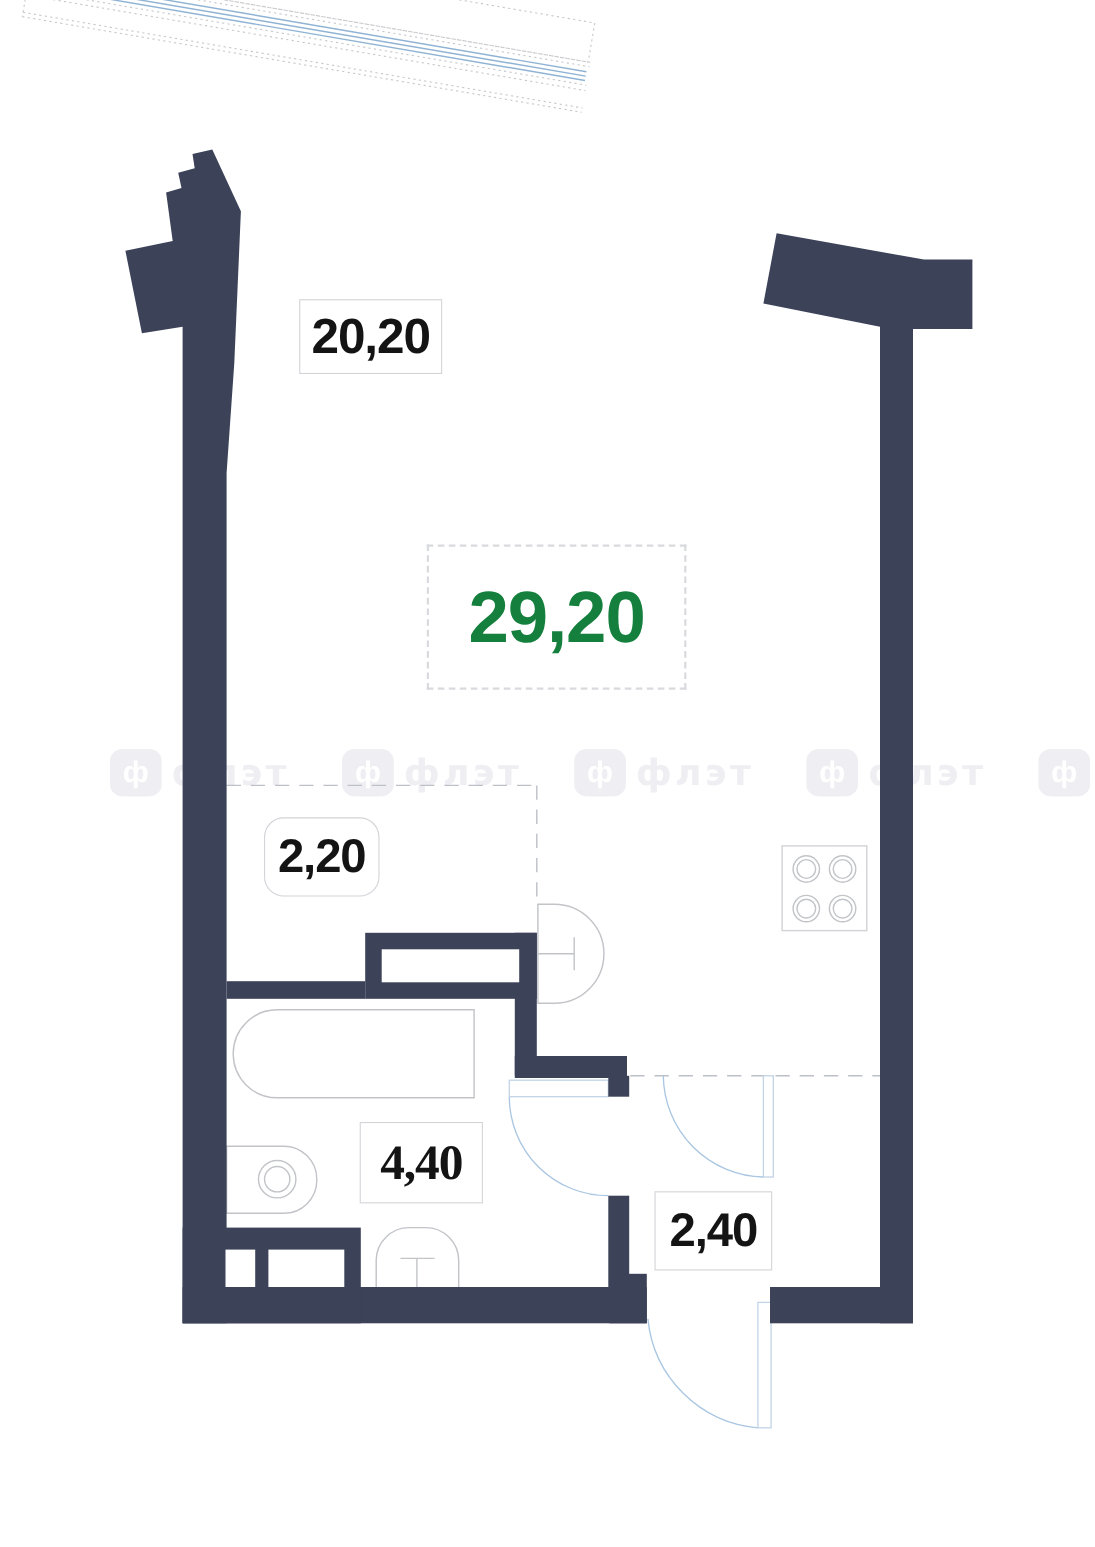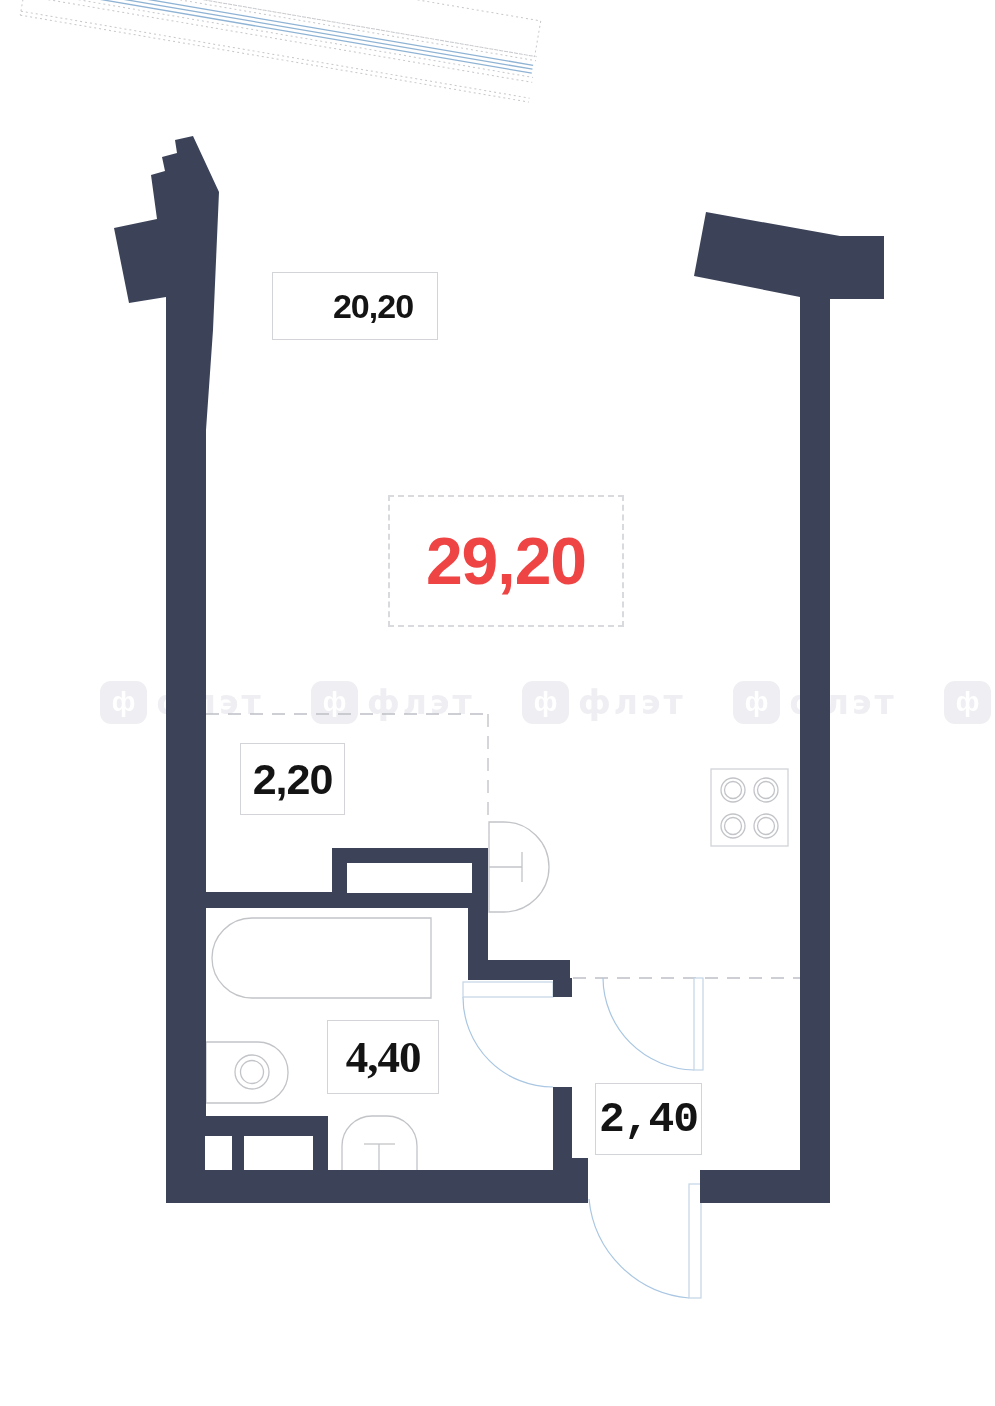--- a/index.html
+++ b/index.html
@@ -9,25 +9,25 @@
   
   .wm{position:absolute;top:680px;height:44px;display:flex;align-items:center;gap:9px;z-index:0;}
   .wm-logo{width:47px;height:43px;background:#efeff3;border-radius:11px;color:#ffffff;
            font-weight:bold;font-size:27px;display:flex;align-items:center;justify-content:center;}
   .wm-text{font-size:33px;font-weight:bold;color:#efeff3;letter-spacing:3px;
            font-family:"DejaVu Sans",sans-serif;}
   
   .area-label{position:absolute;z-index:2;background:#ffffff;border:1.5px solid #d3d4d8;
               display:flex;align-items:center;justify-content:center;font-weight:bold;
               color:#141414;letter-spacing:-1px;}
-  #lbl-living  {left:272px;top:272px;width:128px;height:66px;font-size:34px;padding-left:36px;}
-  #lbl-wardrobe{left:240px;top:743px;width:103px;height:70px;font-size:43px;}
+  #lbl-living  {left:272px;top:272px;width:128px;height:66px;font-size:45px;}
+  #lbl-wardrobe{left:240px;top:743px;width:103px;height:70px;font-size:43px;border-radius:18px;}
   #lbl-bath    {left:327px;top:1020px;width:110px;height:72px;font-size:45px;font-family:Liberation Serif, serif;}
-  #lbl-entry   {left:595px;top:1083px;width:105px;height:70px;font-size:43px;font-family:Liberation Mono, monospace;}
-  #lbl-total   {left:388px;top:495px;width:232px;height:128px;font-size:66px;color:#ef4444;
+  #lbl-entry   {left:595px;top:1083px;width:105px;height:70px;font-size:43px;}
+  #lbl-total   {left:388px;top:495px;width:232px;height:128px;font-size:66px;color:#15803d;
                 background:transparent;border:2px dashed #d9dade;}
 </style>
 </head>
 <body>
 
 <div class="stage">
 
   <div class="wm" style="left:100px">
     <div class="wm-logo">ф</div>
     <div class="wm-text">флэт</div>

